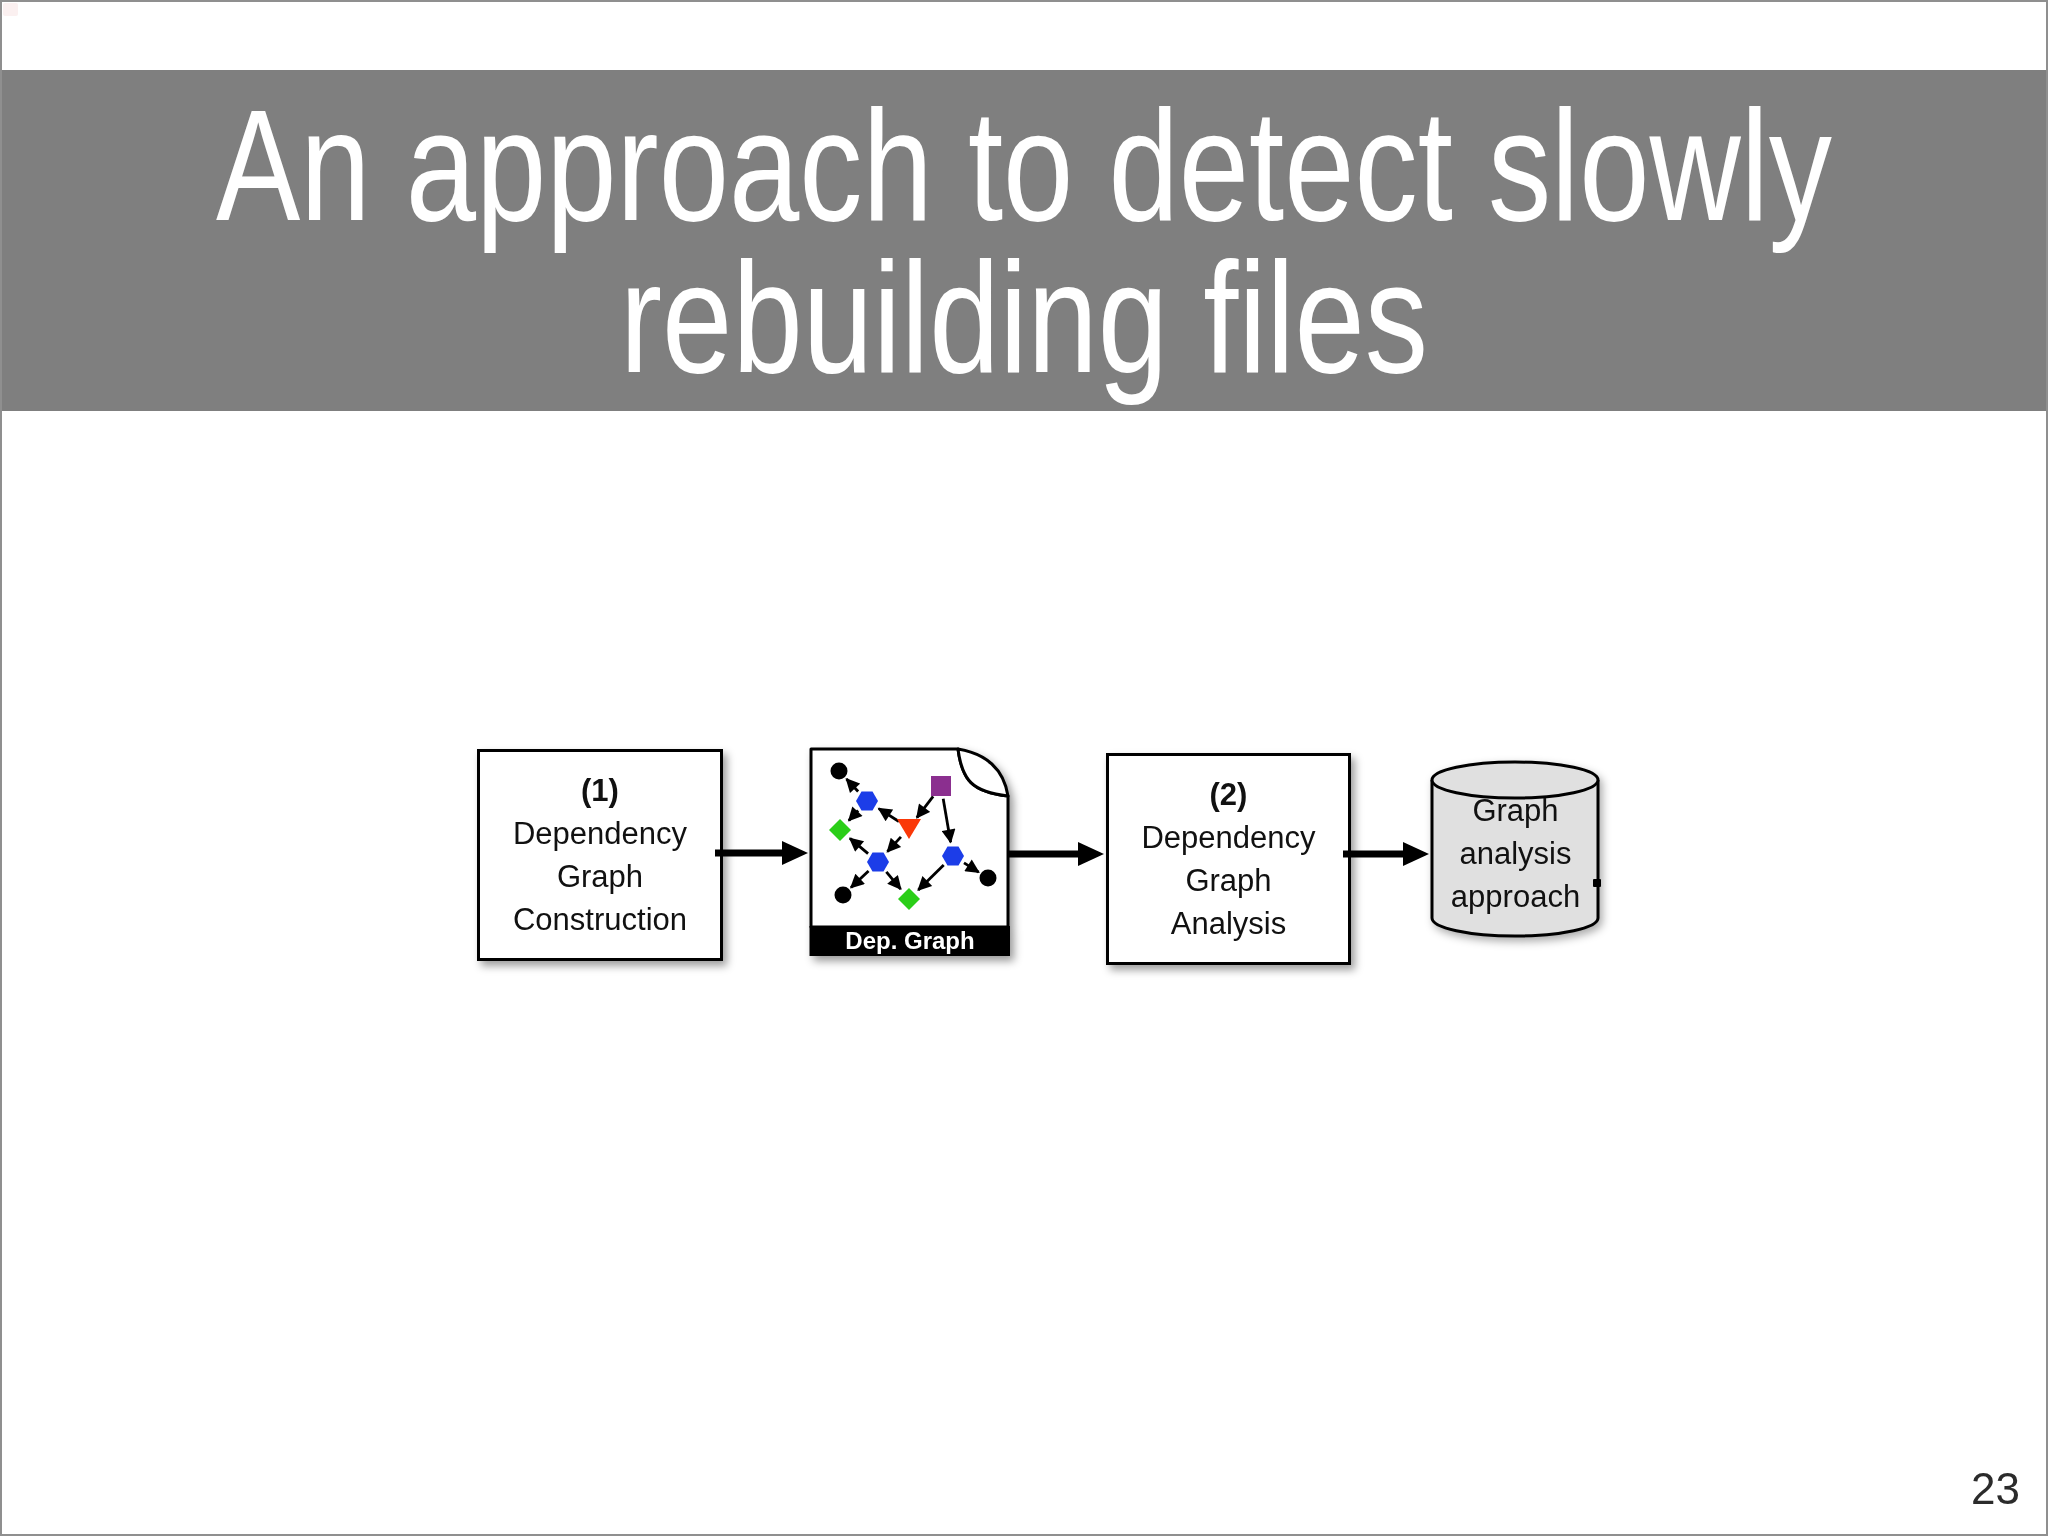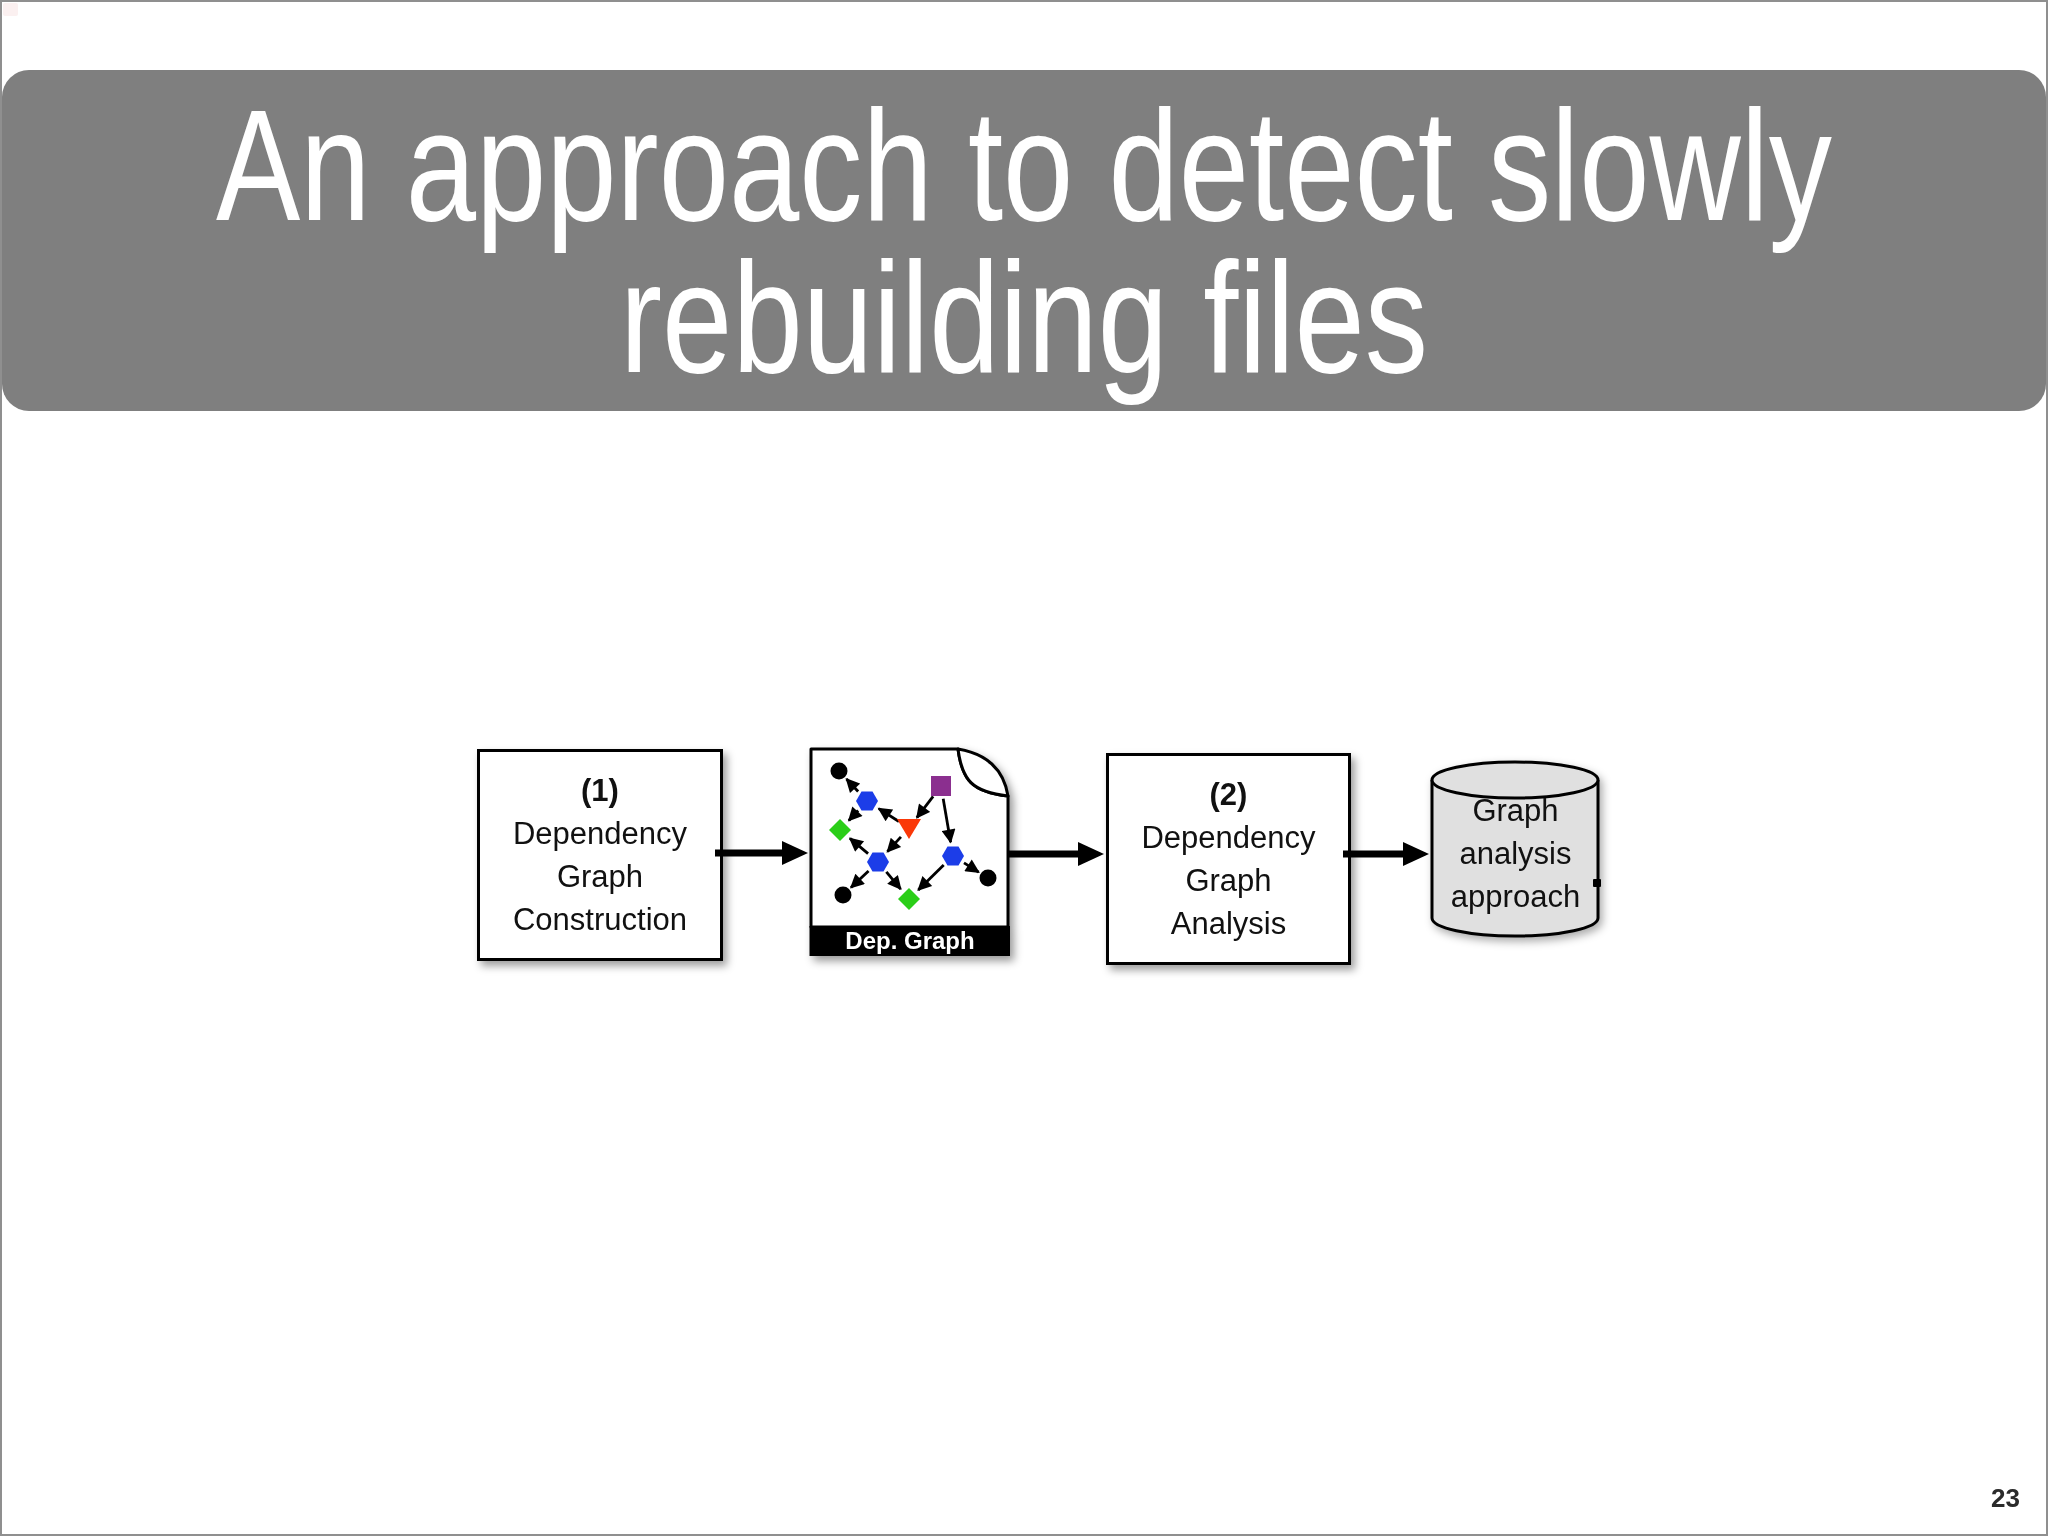--- a/index.html
+++ b/index.html
@@ -13,21 +13,21 @@
     font-family:"Liberation Sans","DejaVu Sans",sans-serif;
   }
   .corner-smudge{
     position:absolute;left:1px;top:1px;width:15px;height:13px;
     background:#fbf0f0;border-radius:2px;
   }
   
   .banner{
     position:absolute;left:0;top:68px;width:100%;height:341px;
     background:#7f7f7f;
-    display:flex;align-items:center;justify-content:center;border-radius:27px;
+    display:flex;align-items:center;justify-content:center;
   }
   .title-inner{
     transform:scaleX(0.80);
     transform-origin:center;
     text-align:center;
     color:#ffffff;
     font-size:158px;
     font-weight:300;
     line-height:152px;
     letter-spacing:0;
@@ -64,21 +64,21 @@
     display:flex;flex-direction:column;justify-content:center;align-items:center;
     padding-top:8px;box-sizing:border-box;
     font-size:31px;line-height:43px;color:#111111;text-align:center;
   }
   .edge-nub{
     position:absolute;left:1591px;top:877px;width:8px;height:8px;
     background:#000;border-radius:1px;
   }
   .page-number{
     position:absolute;right:26px;bottom:20px;
-    font-size:26px;color:#2b2b2b;font-weight:bold;
+    font-size:44px;color:#2b2b2b;
   }
 </style>
 </head>
 <body>
 
 <div class="page">
 
   <div class="corner-smudge"></div>
 
   <div class="banner">

